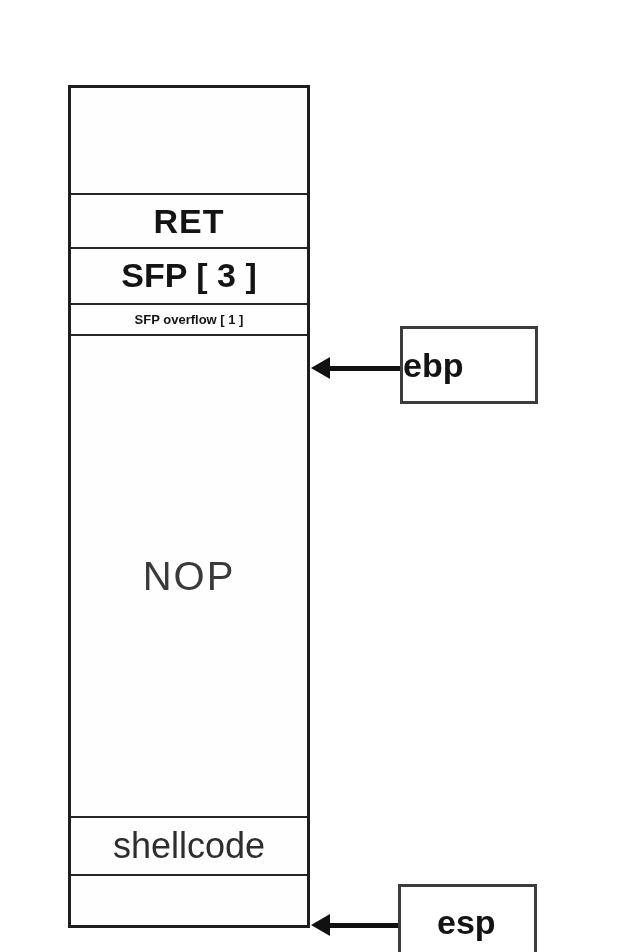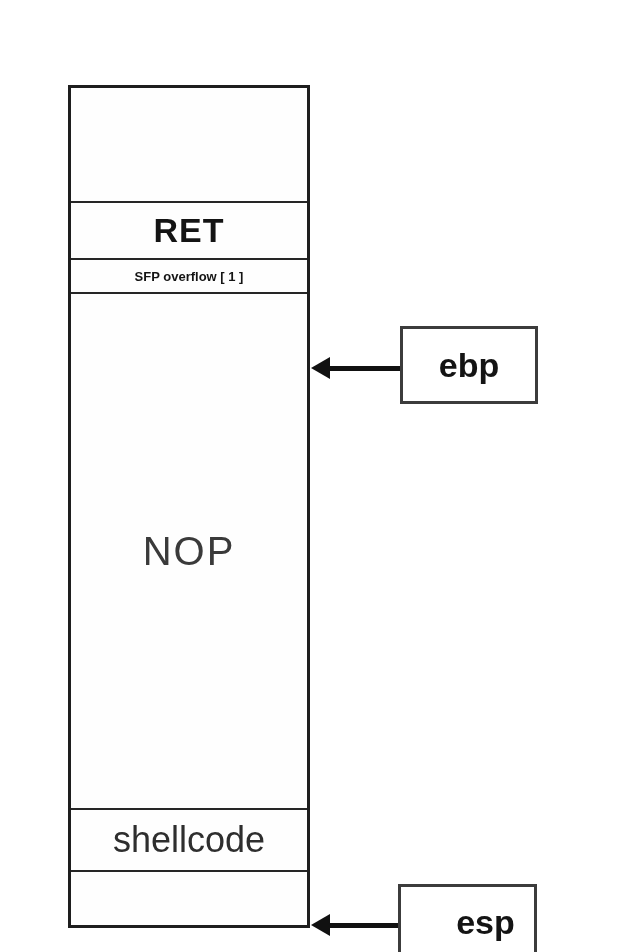--- a/index.html
+++ b/index.html
@@ -49,21 +49,20 @@
   .row-empty-bottom { height: 56px; }
 
   
   .pointer-box {
     position: absolute;
     box-sizing: border-box;
     border: 3px solid #3c3c3c;
     background: #ffffff;
     display: flex;
     align-items: center;
-    justify-content: center;
     font-size: 34px;
     font-weight: 700;
     color: #141414;
   }
   .pointer-ebp { left: 400px; top: 278px; width: 138px; height: 78px; }
   .pointer-esp { left: 398px; top: 836px; width: 139px; height: 77px; padding-left: 36px; }
 
   
   .arrow { position: absolute; }
   .arrow-line {
@@ -89,20 +88,23 @@
 
 <div class="canvas">
 
   <div class="stack">
     <div class="row row-empty-top">
       <span></span>
     </div>
     <div class="row row-ret">
       <span>RET</span>
     </div>
+    <div class="row row-sfp">
+      <span>SFP [ 3 ]</span>
+    </div>
     <div class="row row-sfp-overflow">
       <span>SFP overflow [ 1 ]</span>
     </div>
     <div class="row row-nop">
       <span>NOP</span>
     </div>
     <div class="row row-shellcode">
       <span>shellcode</span>
     </div>
     <div class="row row-empty-bottom">

